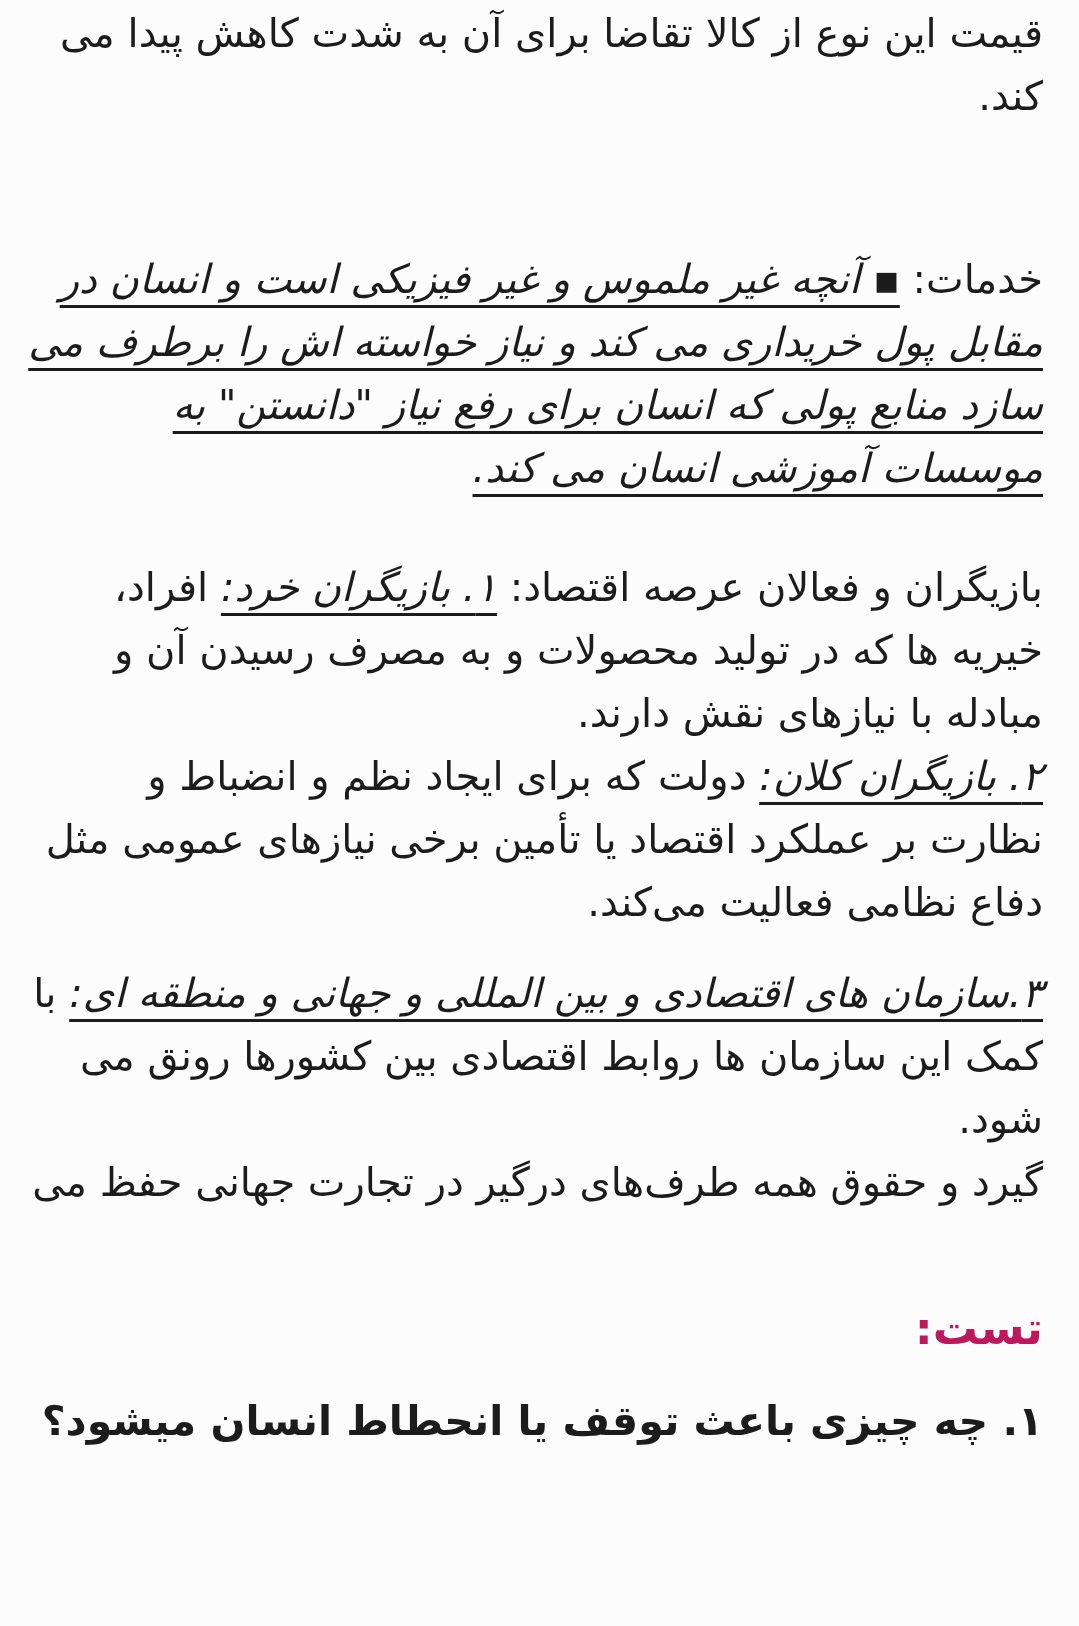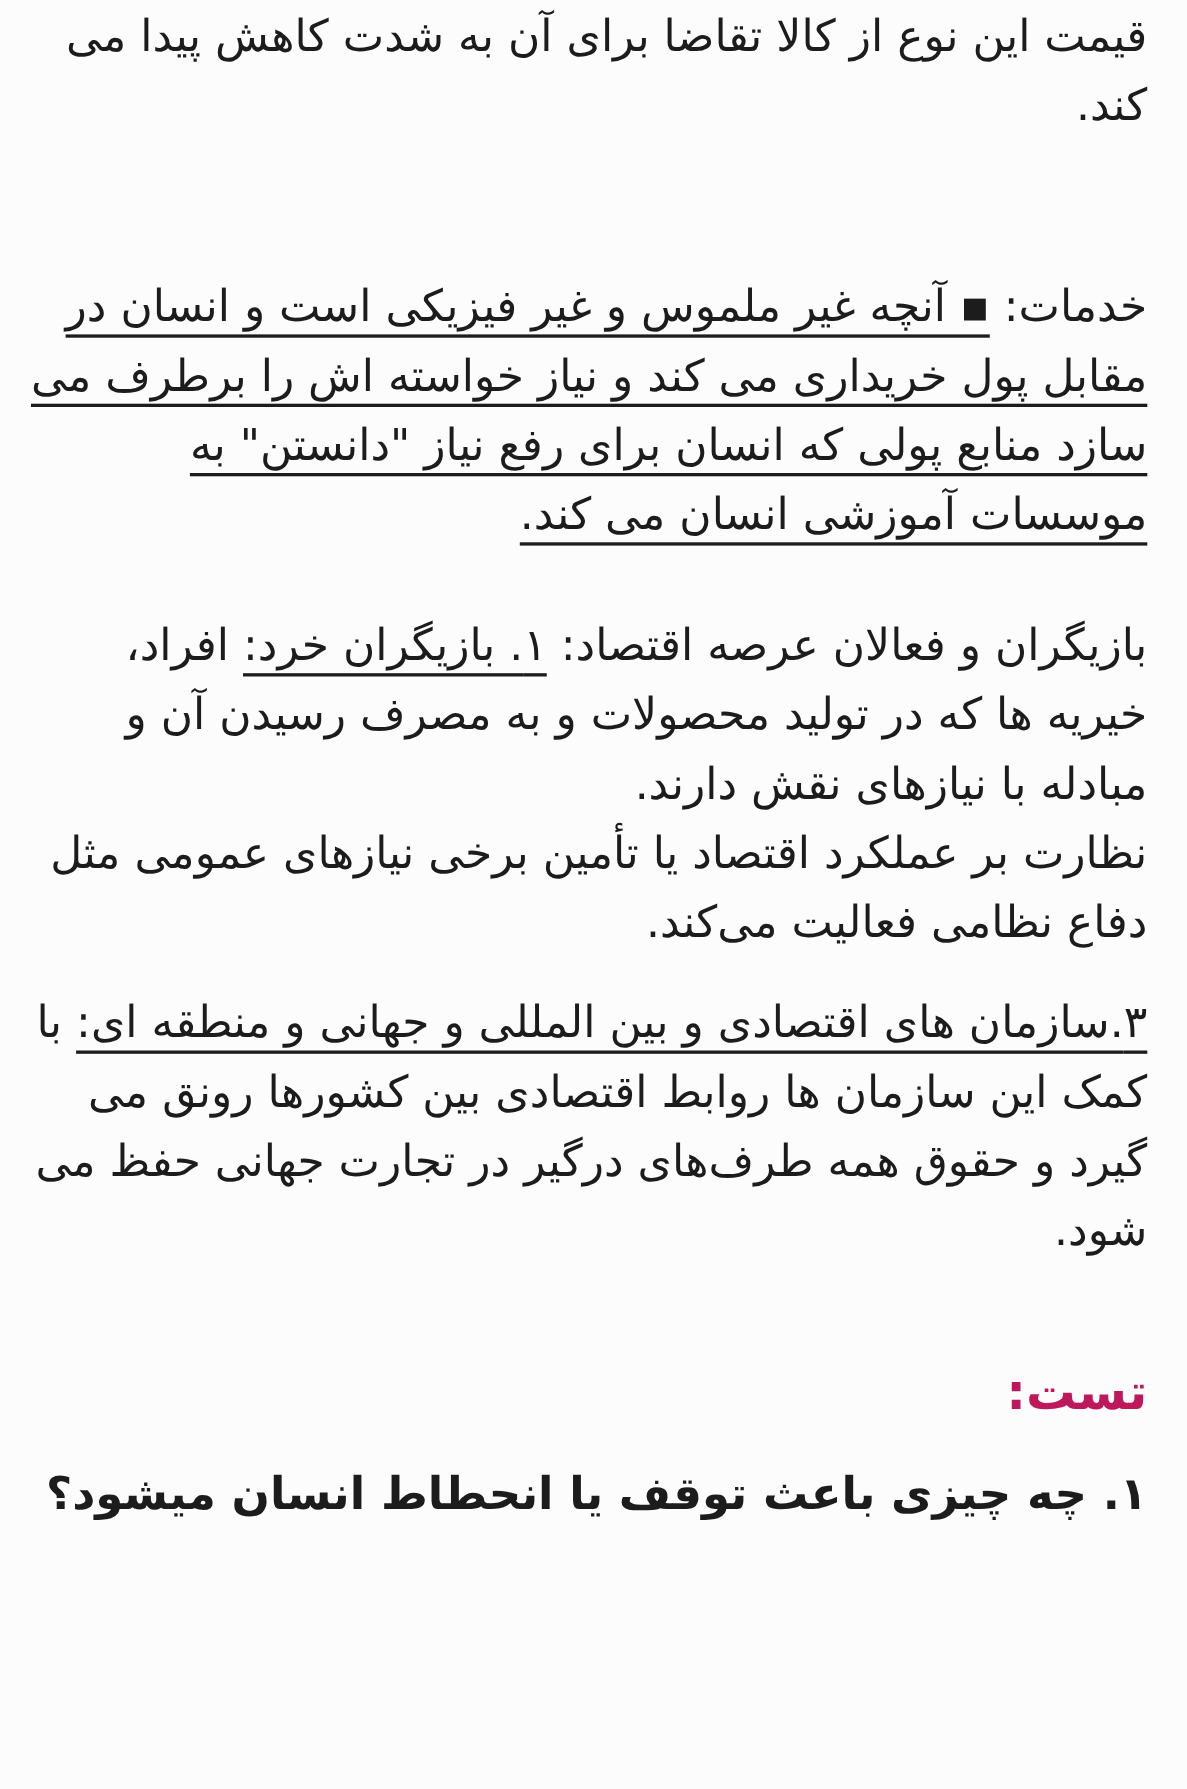--- a/index.html
+++ b/index.html
@@ -25,20 +25,21 @@
     text-align: right;
   }
   .line {
     white-space: nowrap;
   }
   .seg.u {
     text-decoration: underline;
     text-decoration-thickness: 3px;
     text-underline-offset: 12px;
     text-decoration-color: #1c1c1c;
+    font-style: italic;
   }
   
   .style-body {
     font-size: 40px;
     line-height: 63px;
     font-weight: 400;
   }
   .style-heading-red {
     font-size: 45px;
     line-height: 62px;
@@ -73,28 +74,29 @@
         <div class="line"><span class="seg u">مقابل پول خریداری می کند و نیاز خواسته اش را برطرف می</span></div>
         <div class="line"><span class="seg u">سازد منابع پولی که انسان برای رفع نیاز "دانستن" به</span></div>
         <div class="line"><span class="seg u">موسسات آموزشی انسان می کند.</span></div>
       </div>
       <div class="block style-body block-2" style="color: rgb(28, 28, 28);">
         <div class="line"><span class="seg">بازیگران و فعالان عرصه اقتصاد: </span><span class="seg u">۱. بازیگران خرد:</span><span class="seg"> افراد،</span></div>
         <div class="line"><span class="seg">خیریه ها که در تولید محصولات و به مصرف رسیدن آن و</span></div>
         <div class="line"><span class="seg">مبادله با نیازهای نقش دارند.</span></div>
       </div>
       <div class="block style-body block-3" style="color: rgb(28, 28, 28);">
+        <div class="line"><span class="seg u">۲. بازیگران کلان:</span><span class="seg"> دولت که برای ایجاد نظم و انضباط و</span></div>
         <div class="line"><span class="seg">نظارت بر عملکرد اقتصاد یا تأمین برخی نیازهای عمومی مثل</span></div>
         <div class="line"><span class="seg">دفاع نظامی فعالیت می‌کند.</span></div>
       </div>
       <div class="block style-body block-4" style="color: rgb(28, 28, 28); margin-top: 28px;">
         <div class="line"><span class="seg u">۳.سازمان های اقتصادی و بین المللی و جهانی و منطقه ای:</span><span class="seg"> با</span></div>
         <div class="line"><span class="seg">کمک این سازمان ها روابط اقتصادی بین کشورها رونق می</span></div>
+        <div class="line"><span class="seg">شود.</span></div>
         <div class="line"><span class="seg">گیرد و حقوق همه طرف‌های درگیر در تجارت جهانی حفظ می</span></div>
-        <div class="line"><span class="seg">شود.</span></div>
       </div>
       <div class="block style-heading-red block-5" style="color: #be185d;">
         <div class="line"><span class="seg">تست:</span></div>
       </div>
       <div class="block style-question block-6" style="color: rgb(28, 28, 28);">
         <div class="line"><span class="seg">۱. چه چیزی باعث توقف یا انحطاط انسان میشود؟</span></div>
       </div>
     </div>
 </div>
 

